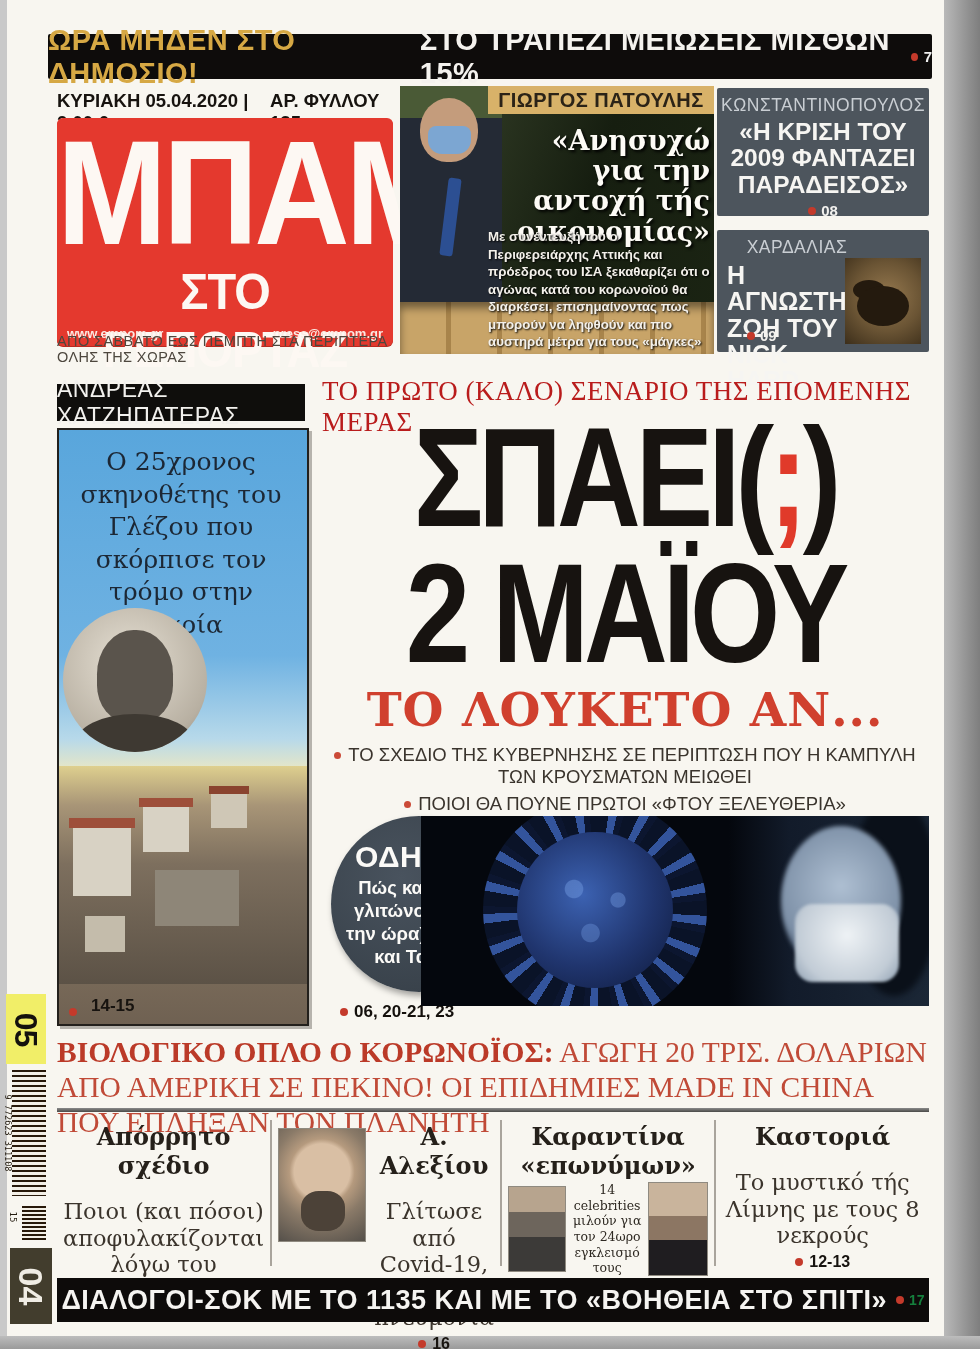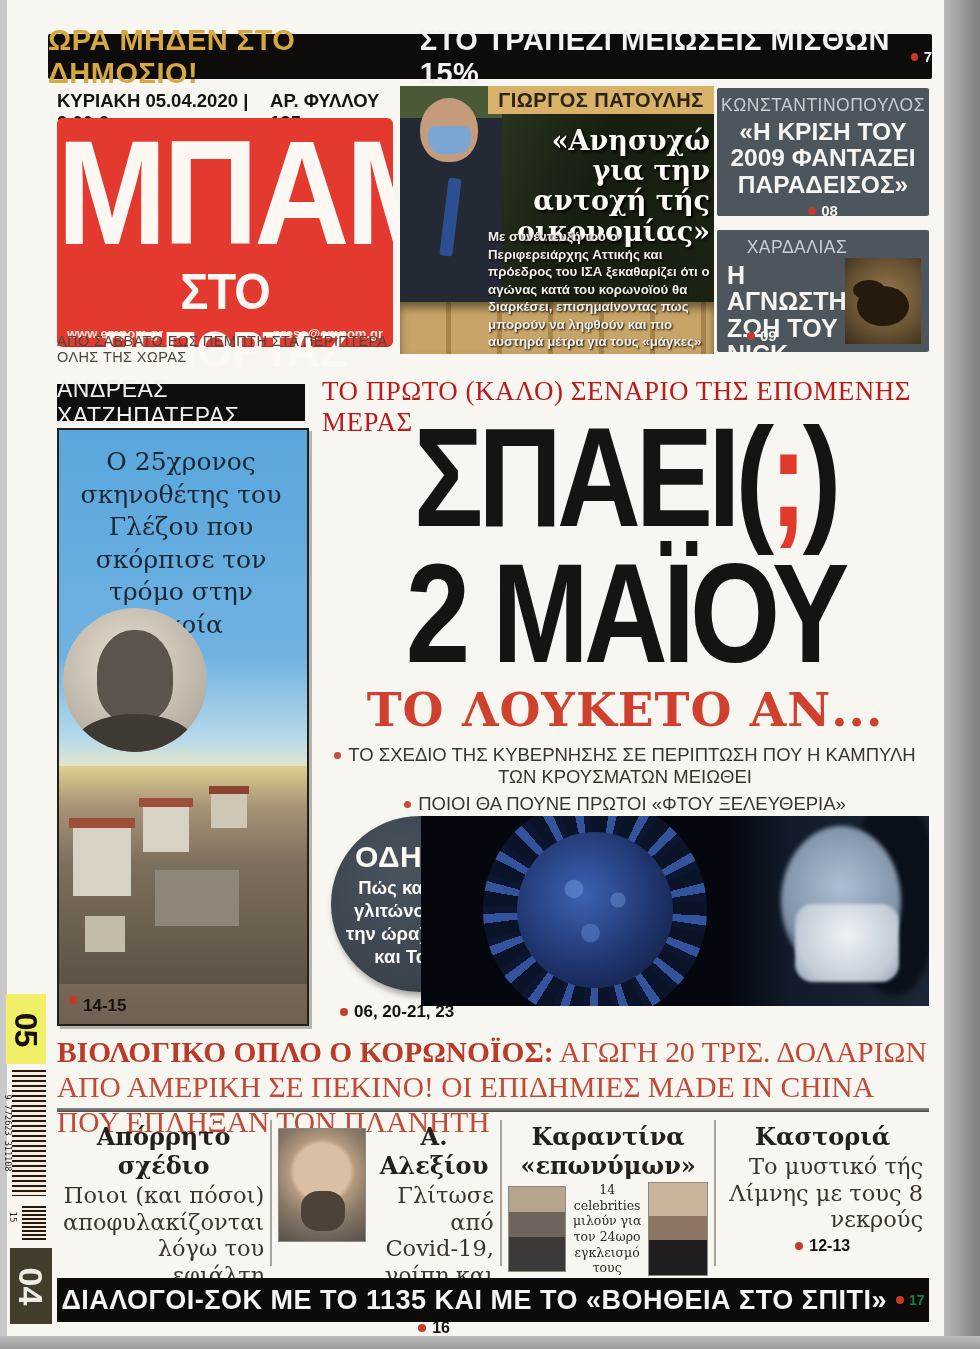--- a/index.html
+++ b/index.html
@@ -85,21 +85,21 @@
   .portrait{position:absolute;left:4px;top:178px;width:144px;height:144px;border-radius:50%;
     background:radial-gradient(circle at 45% 38%,#e6e0d4,#b8b0a2 70%,#8d867a);overflow:hidden;}
   .portrait .sil{position:absolute;left:34px;top:22px;width:76px;height:92px;
     border-radius:48% 48% 40% 40%;background:#5a544c;}
   .portrait .sil::after{content:"";position:absolute;left:-22px;top:84px;width:120px;height:60px;
     border-radius:50% 50% 0 0;background:#3e3932;}
   .village{position:absolute;left:0;top:336px;width:100%;height:218px;overflow:hidden;
     background:linear-gradient(180deg,#decf8e 0%,#a89577 18%,#7d6f5e 45%,#5c5246 100%);}
   .house{position:absolute;background:#d8d2c4;}
   .roof{position:absolute;background:#9e4f3a;}
-  .side-ref{position:absolute;left:10px;bottom:8px;display:flex;align-items:flex-start;gap:6px;
+  .side-ref{position:absolute;left:10px;bottom:8px;display:flex;align-items:flex-end;gap:14px;
     font-weight:700;font-size:17px;color:#17130f;}
 
   
   .kicker{left:322px;top:376px;width:610px;text-align:left;color:#b91c1c;
     font-family:"Liberation Serif",serif;font-size:27px;letter-spacing:.5px;}
   .hl1,.hl2{left:318px;width:614px;text-align:center;color:#171310;font-weight:700;
     line-height:1;letter-spacing:-5px;transform:scaleY(1.22);transform-origin:top;}
   .hl1{top:406px;font-size:116px;}
   .hl2{top:542px;font-size:116px;}
   .hl1 .q{color:#e03a2a;}
@@ -147,21 +147,21 @@
   .divider{left:57px;top:1108px;width:872px;height:4px;
     background:linear-gradient(180deg,#8a8a8a,#4a4a48);}
 
   
   .bot-row{left:57px;top:1120px;width:872px;height:146px;display:flex;}
   .bot-col{position:relative;flex:1;border-right:2px solid #a9a49c;padding:2px 6px;
     text-align:center;}
   .bot-col:last-child{border-right:none;}
   .bot-title{font-family:"DejaVu Serif",serif;font-weight:700;font-size:24px;color:#25201a;}
   .bot-text{font-family:"DejaVu Serif",serif;font-size:22.5px;line-height:1.18;color:#3b342c;
-    margin-top:2px;text-align:right;}
+    margin-top:18px;}
   .bot-ref{display:flex;align-items:center;justify-content:center;gap:6px;font-weight:700;
     font-size:16px;color:#17130f;margin-top:4px;}
   .col2{display:flex;gap:8px;align-items:flex-start;text-align:center;}
   .alex-photo{flex:0 0 86px;height:112px;margin-top:6px;border:1px solid #8f8a80;
     background:radial-gradient(circle at 50% 38%,#d9bfa4 0 34%,#b59a7e 40%,#8a7a68 60%,#55504a);}
   .alex-beard{position:absolute;left:22px;top:62px;width:44px;height:40px;border-radius:40%;
     background:#4c4238;}
   .col2-textwrap{flex:1;}
   .col3-mid{display:flex;align-items:center;gap:4px;margin-top:2px;}
   .celeb{position:relative;border:1px solid #8f8a80;}

